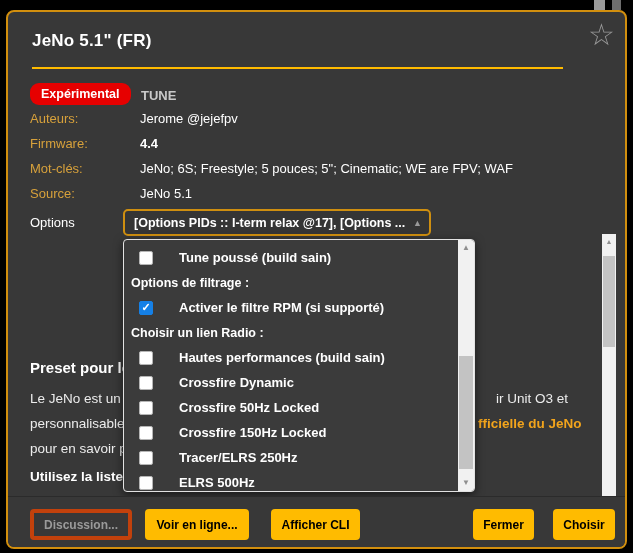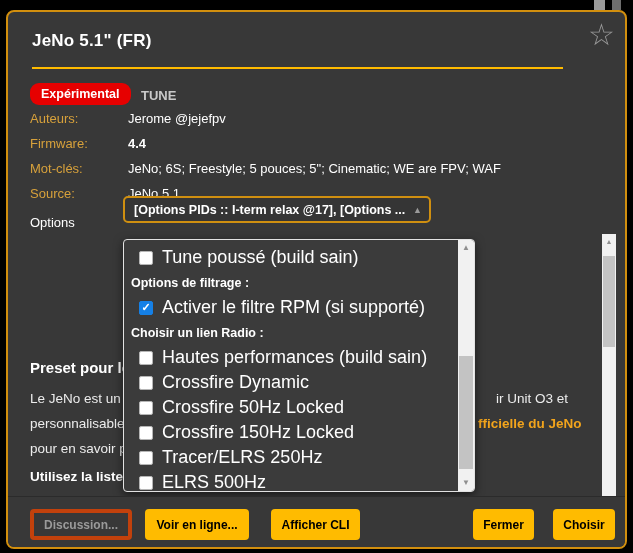--- a/index.html
+++ b/index.html
@@ -39,30 +39,30 @@
     position:absolute; left:22px; top:71px;
     background:#e60000; color:#fff; font-weight:bold; font-size:12.5px;
     padding:4px 11px; border-radius:9px;
   }
   .category {
     position:absolute; left:133px; top:76px;
     color:#c9c9c9; font-weight:bold; font-size:13px;
   }
 
   .field-label { position:absolute; left:22px; color:#d7a13b; font-size:13px; }
-  .field-value { position:absolute; left:120px; color:#fff; font-size:13px; }
+  .field-value { position:absolute; left:132px; color:#fff; font-size:13px; }
   .fv-bold { font-weight:bold; }
   .row-auteurs  { top:99px; }
   .row-firmware { top:124px; }
   .row-motcles  { top:149px; }
   .row-source   { top:174px; }
 
   .options-label { position:absolute; left:22px; top:203px; color:#fff; font-size:13px; }
   .select-box {
-    position:absolute; left:115px; top:184px; width:308px; height:27px;
+    position:absolute; left:115px; top:197px; width:308px; height:27px;
     background:#353535; border:2px solid #cf8f10; border-radius:5px;
     display:flex; align-items:center; cursor:pointer;
   }
   .select-value {
     flex:1; padding:0 6px 0 9px; font-size:12.5px; font-weight:bold; color:#fff;
     white-space:nowrap; overflow:hidden;
   }
   .select-caret { color:#9a9a9a; font-size:9px; padding-right:7px; }
 
   
@@ -91,21 +91,21 @@
   .dd-header { padding-left:7px; font-size:12.5px; font-weight:bold; color:#fff; }
   .dd-option { padding-left:15px; cursor:pointer; }
   .cb {
     width:14px; height:14px; background:#fff; border:1px solid #b5b5b5;
     border-radius:2px; display:inline-flex; align-items:center; justify-content:center;
     flex:none; cursor:pointer;
   }
   .cb .tick { display:none; color:#fff; font-size:11px; font-weight:bold; line-height:1; }
   .cb.checked { background:#1580e6; border-color:#1580e6; }
   .cb.checked .tick { display:block; }
-  .dd-option .opt-label { margin-left:9px; font-size:18px; color:#fff; }
+  .dd-option .opt-label { margin-left:26px; font-size:13px; color:#fff;font-weight:bold; }
 
   
   .dd-scroll {
     position:absolute; right:0; top:0; bottom:0; width:16px; background:#f1f1f1;
   }
   .dd-scroll .arrow {
     position:absolute; left:0; width:16px; height:16px; color:#8f8f8f;
     font-size:8px; text-align:center; line-height:16px; cursor:pointer;
   }
   .dd-scroll .arrow.up { top:0; }

